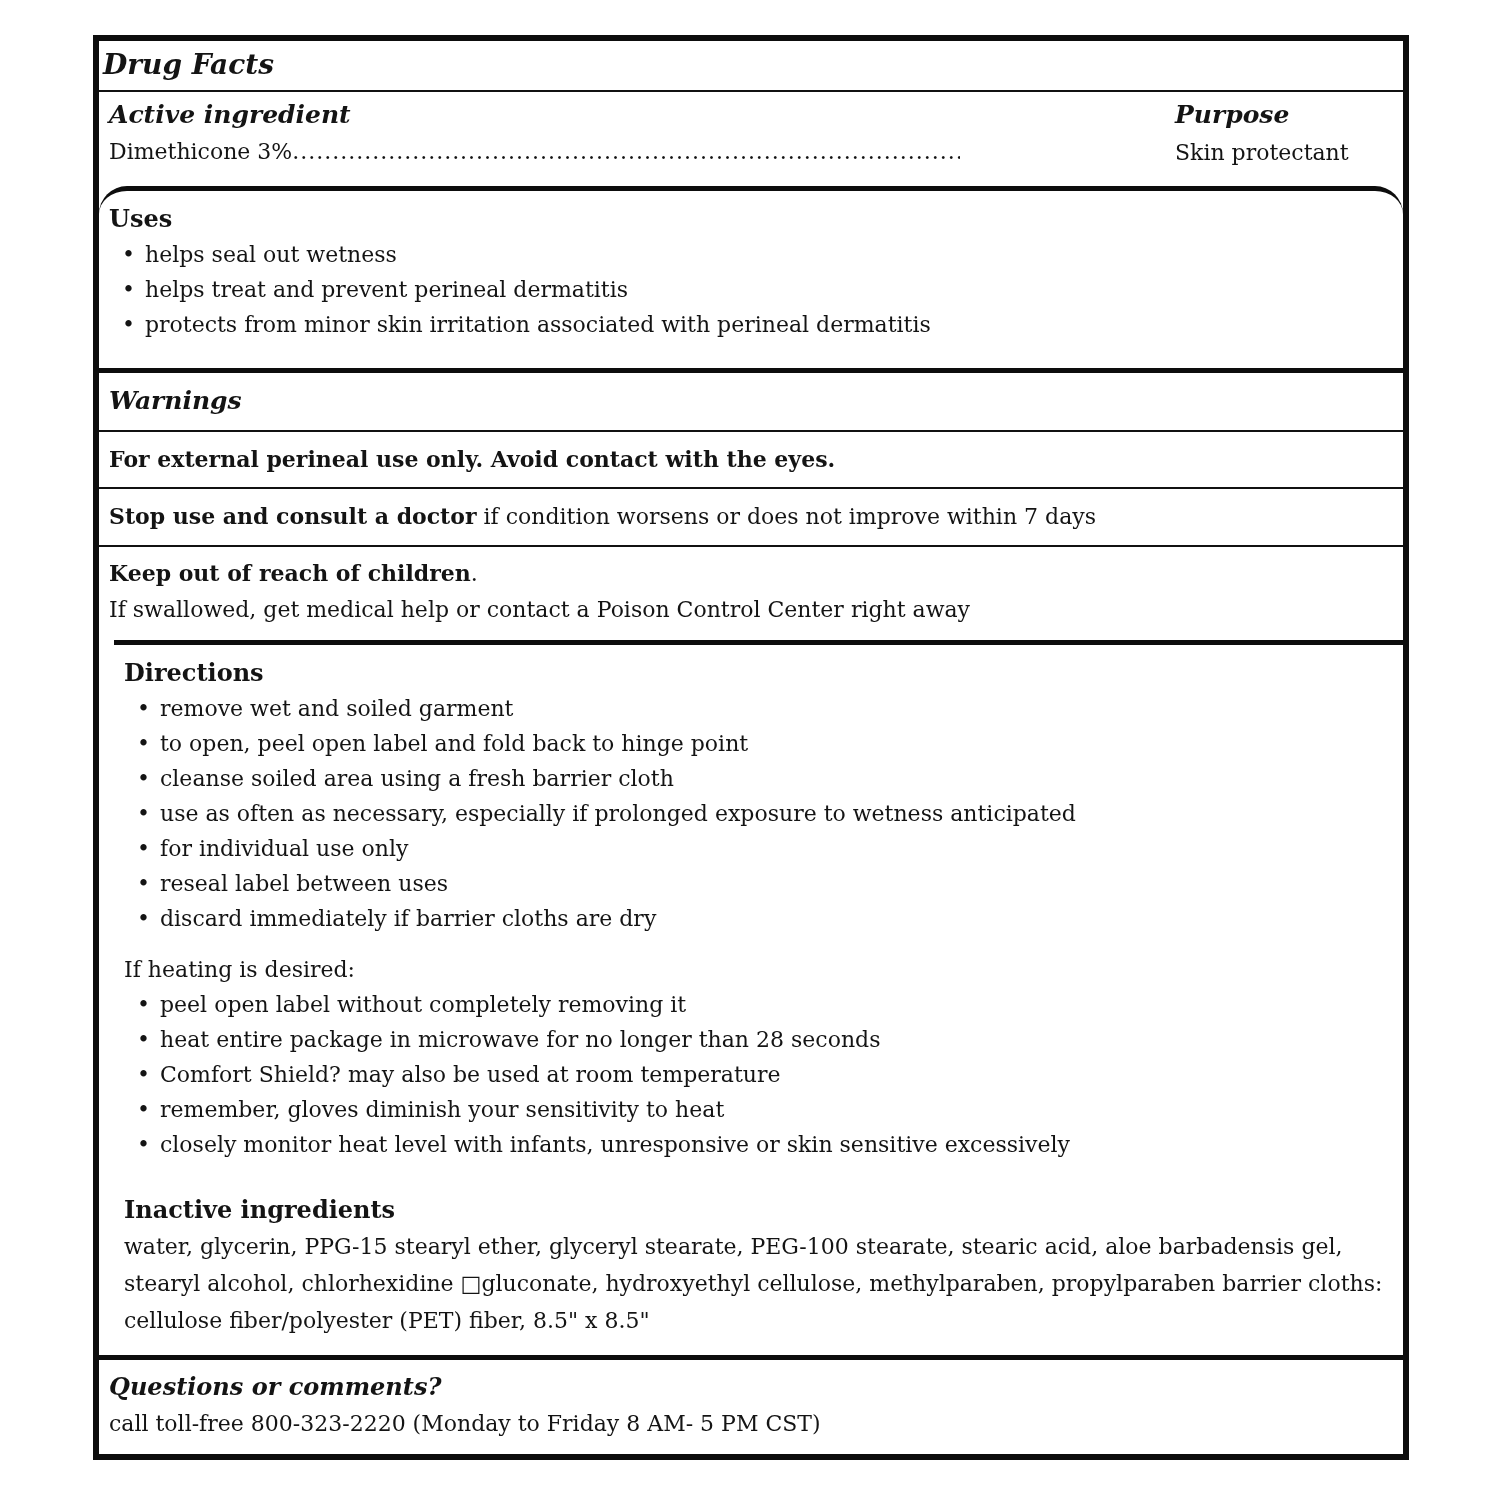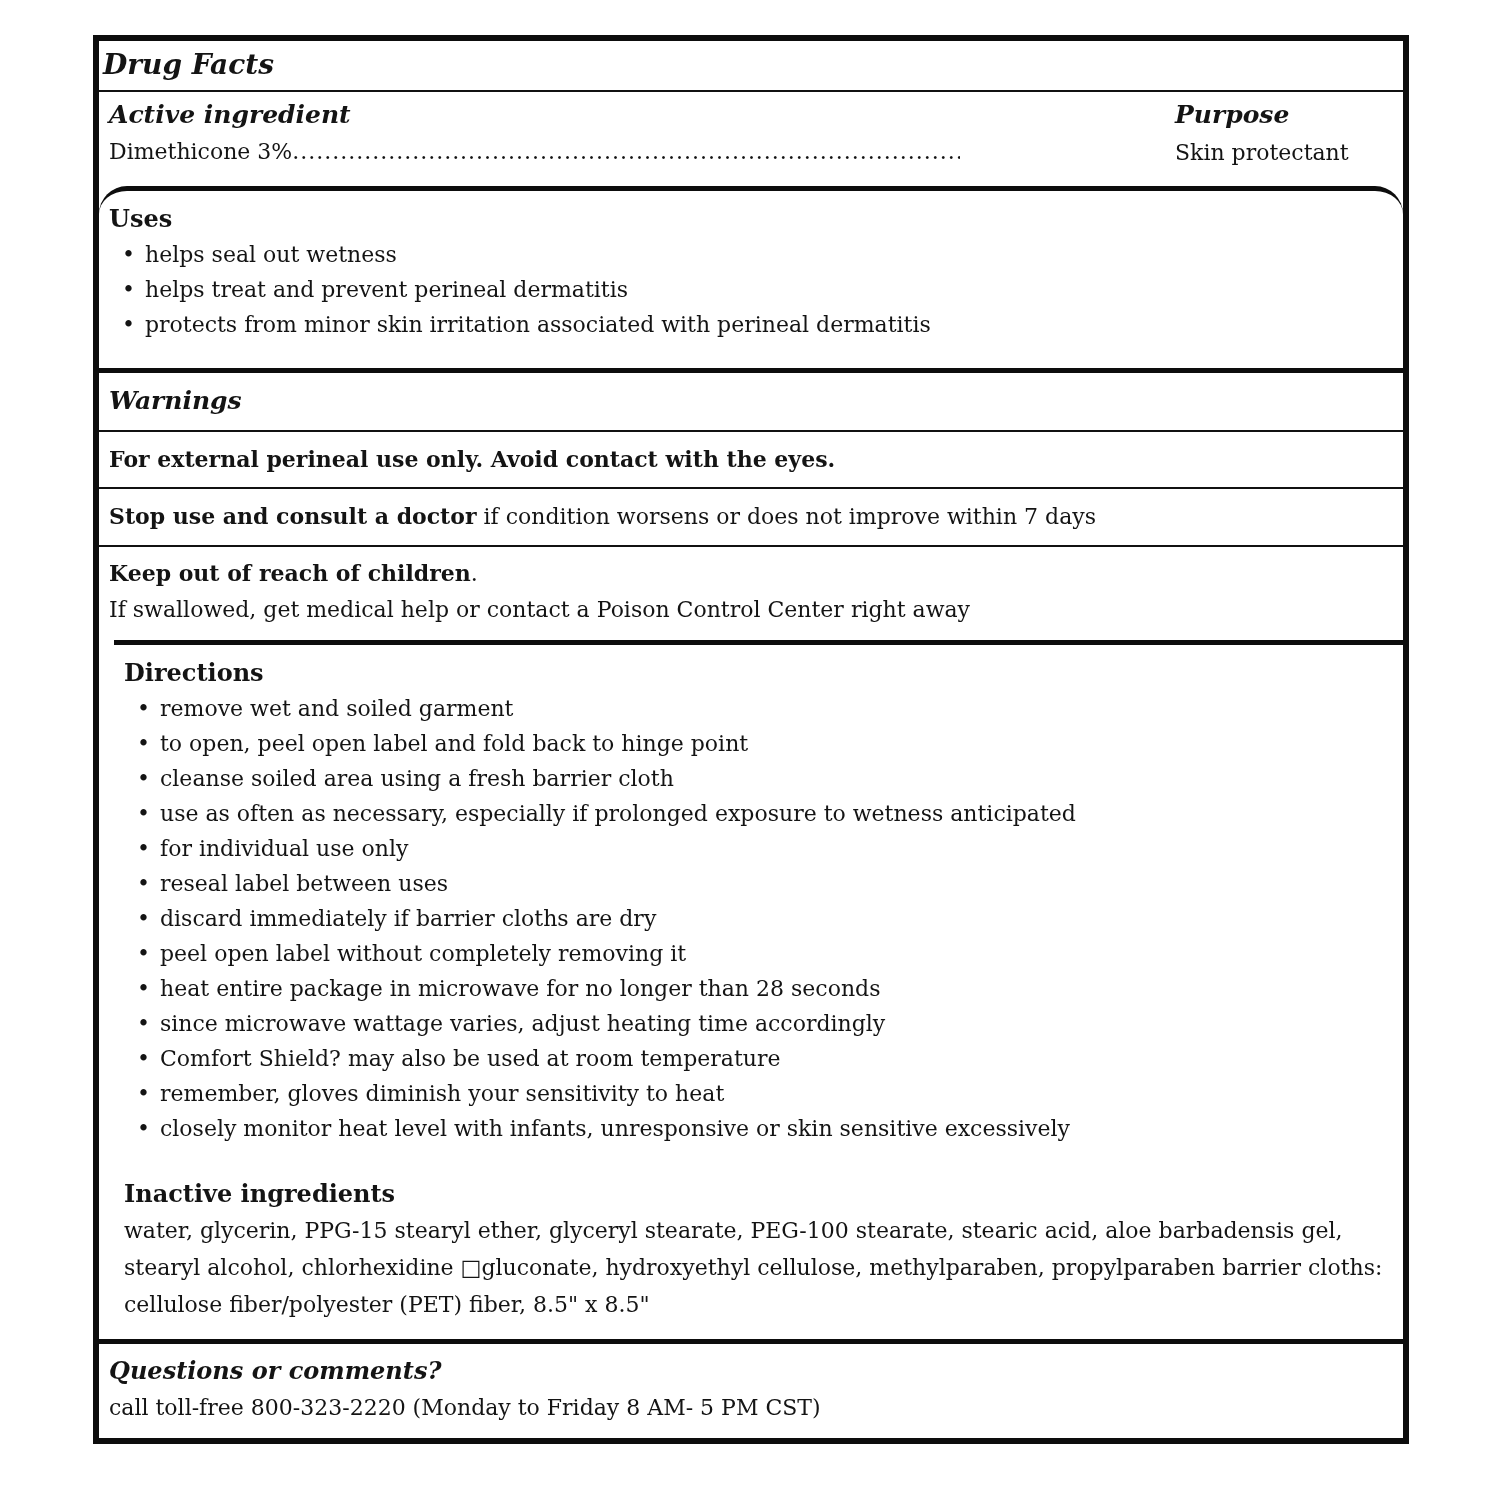--- a/index.html
+++ b/index.html
@@ -132,24 +132,24 @@
     <ul>
       <li>remove wet and soiled garment</li>
       <li>to open, peel open label and fold back to hinge point</li>
       <li>cleanse soiled area using a fresh barrier cloth</li>
       <li>use as often as necessary, especially if prolonged exposure to wetness anticipated</li>
       <li>for individual use only</li>
       <li>reseal label between uses</li>
       <li>discard immediately if barrier cloths are dry</li>
     </ul>
 
+    <div class="body-text sub-heading">If heating is desired:</div>
     <ul>
       <li>peel open label without completely removing it</li>
       <li>heat entire package in microwave for no longer than 28 seconds</li>
-      <li>since microwave wattage varies, adjust heating time accordingly</li>
       <li>Comfort Shield? may also be used at room temperature</li>
       <li>remember, gloves diminish your sensitivity to heat</li>
       <li>closely monitor heat level with infants, unresponsive or skin sensitive excessively</li>
     </ul>
 
     <div class="hdr-bold inactive-heading">Inactive ingredients</div>
     <div class="inactive-para">water, glycerin, PPG-15 stearyl ether, glyceryl stearate, PEG-100 stearate, stearic acid, aloe barbadensis gel, stearyl alcohol, chlorhexidine □gluconate, hydroxyethyl cellulose, methylparaben, propylparaben barrier cloths: cellulose fiber/polyester (PET) fiber, 8.5" x 8.5"</div>
   </div>
 
   <div class="sec thick q-sec">

